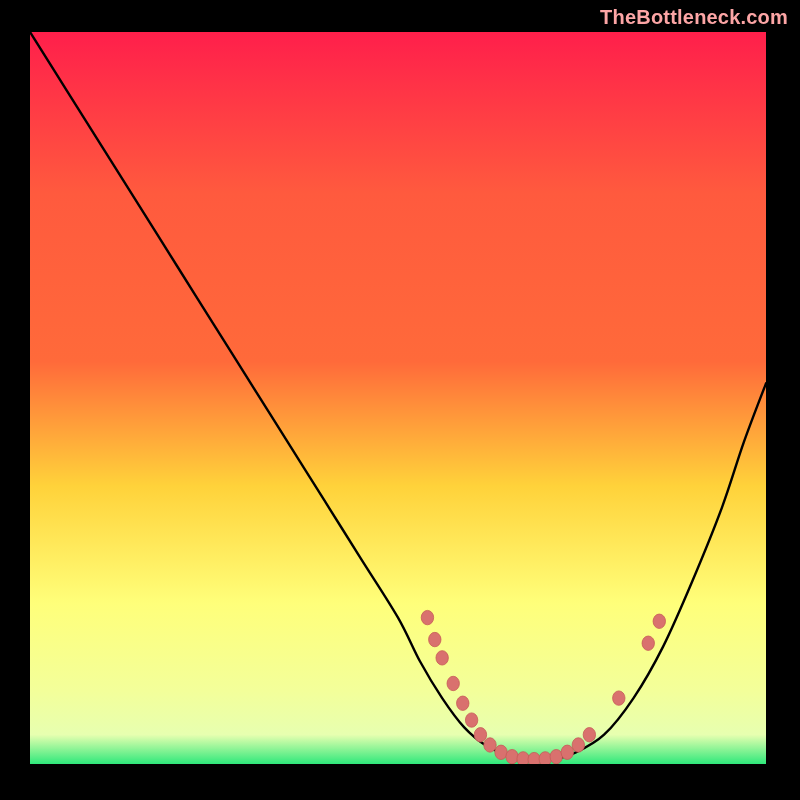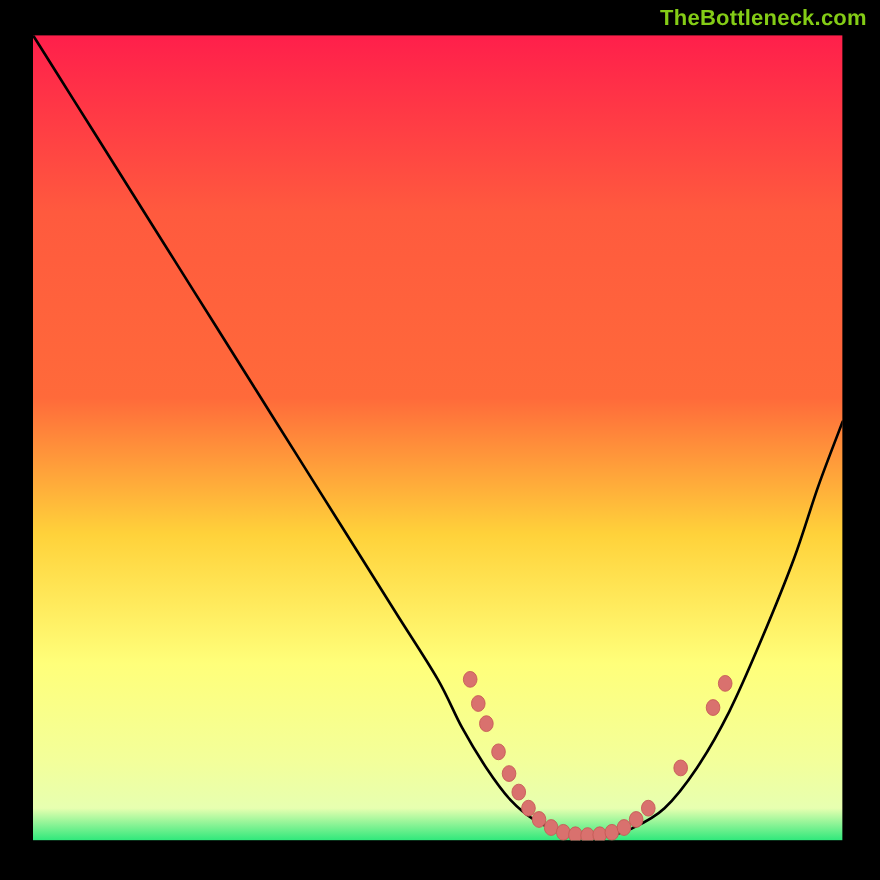--- a/index.html
+++ b/index.html
@@ -14,21 +14,21 @@
   .frame {
     position: absolute;
     left: 0; top: 0;
     width: 800px; height: 800px;
     background: #000;
   }
   .watermark {
     position: absolute;
     top: 6px;
     right: 12px;
-    color: #84cc16;
+    color: #fca5a5;
     font-size: 20px;
     font-weight: 600;
     letter-spacing: 0.2px;
     user-select: none;
   }
   
   .plot {
     position: absolute;
     left: 30px;
     top: 32px;

